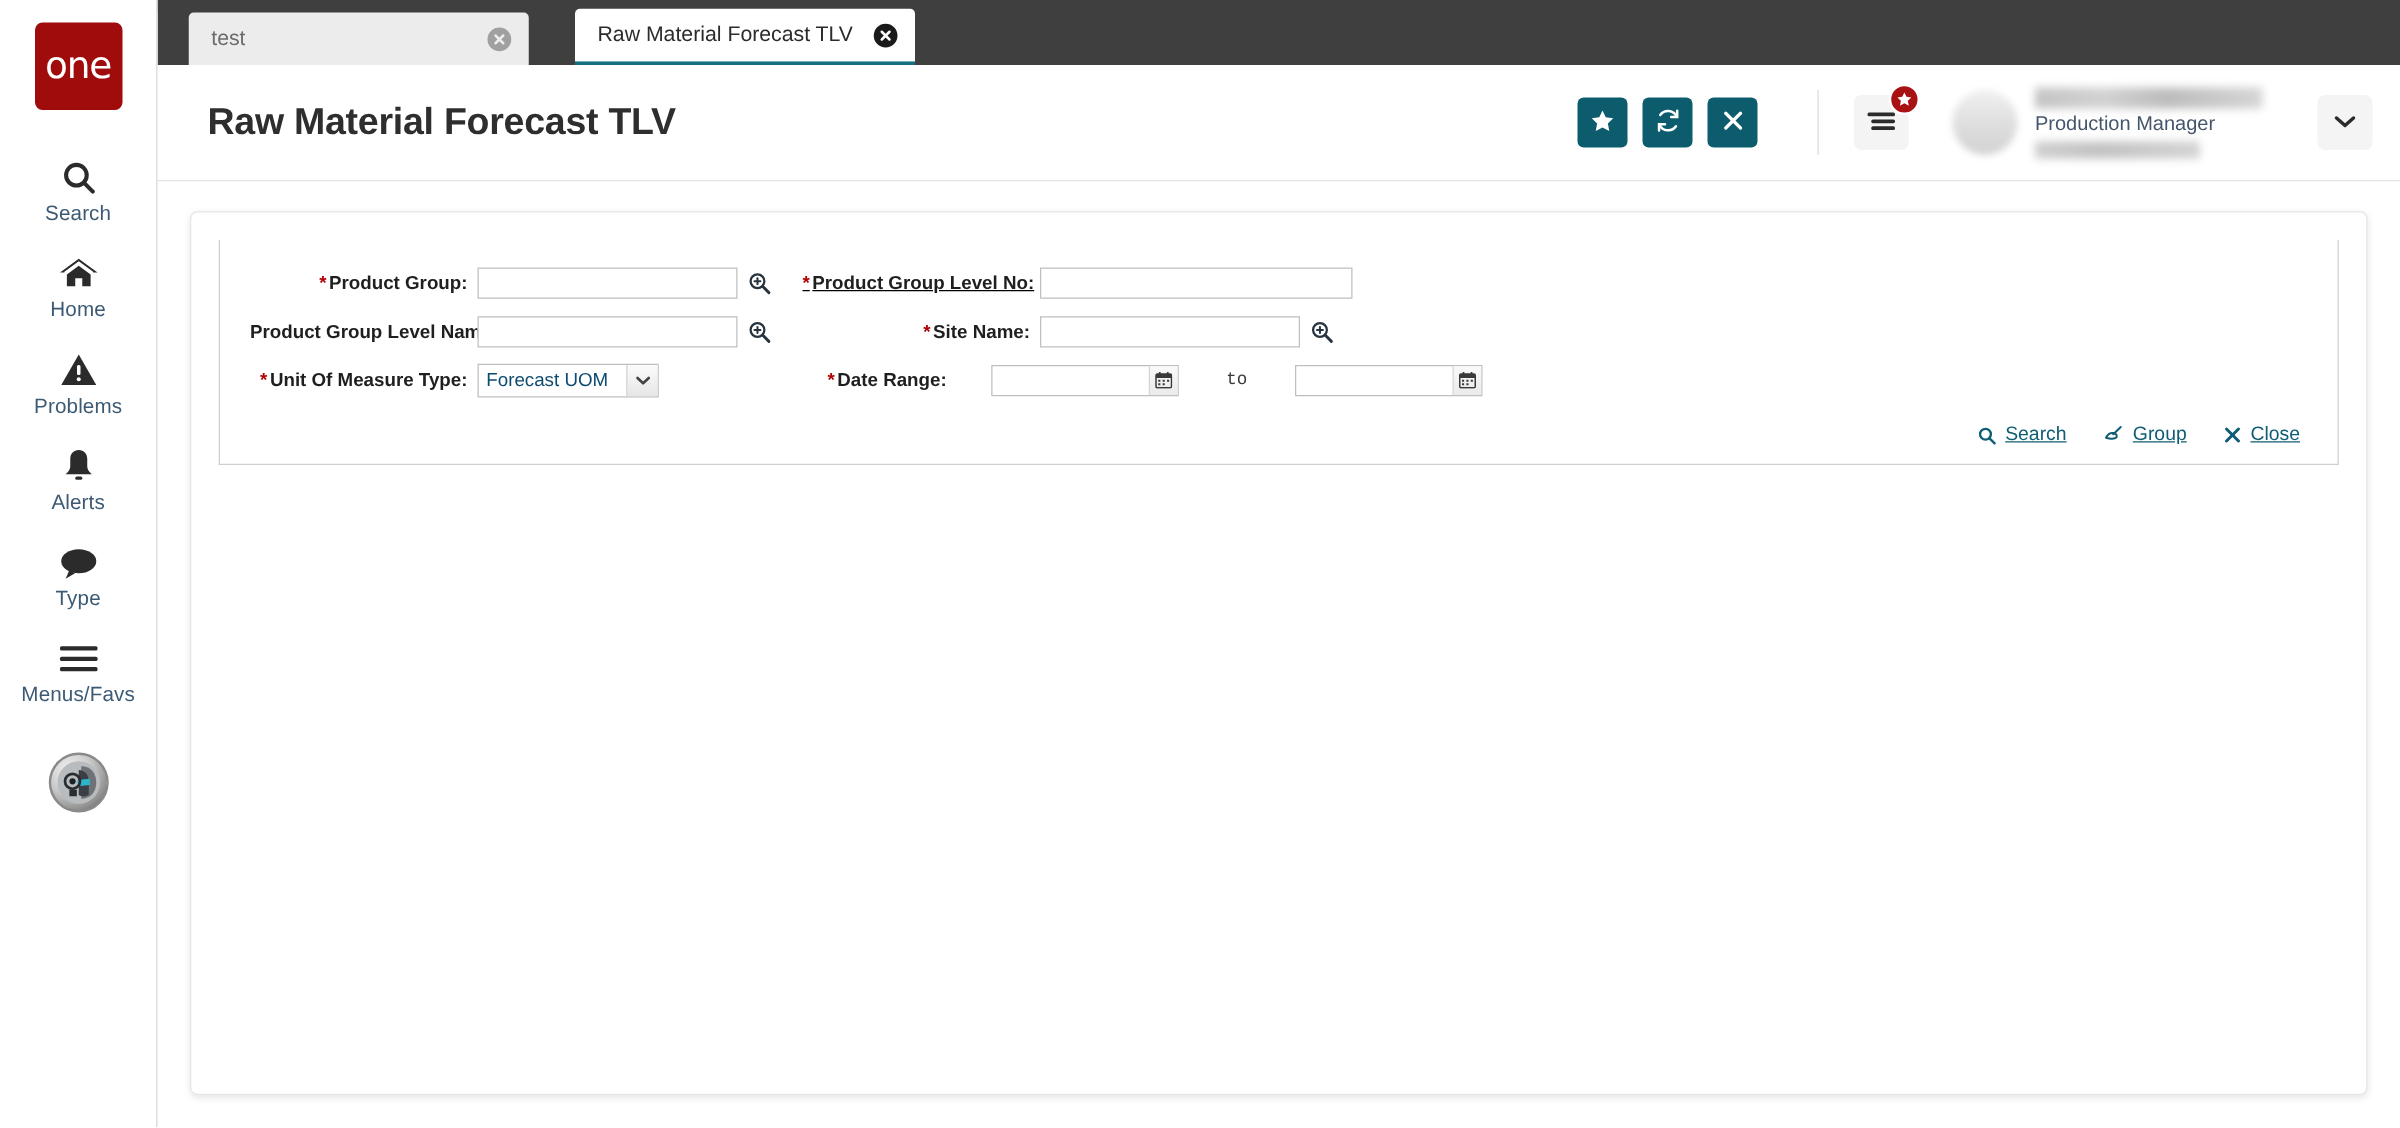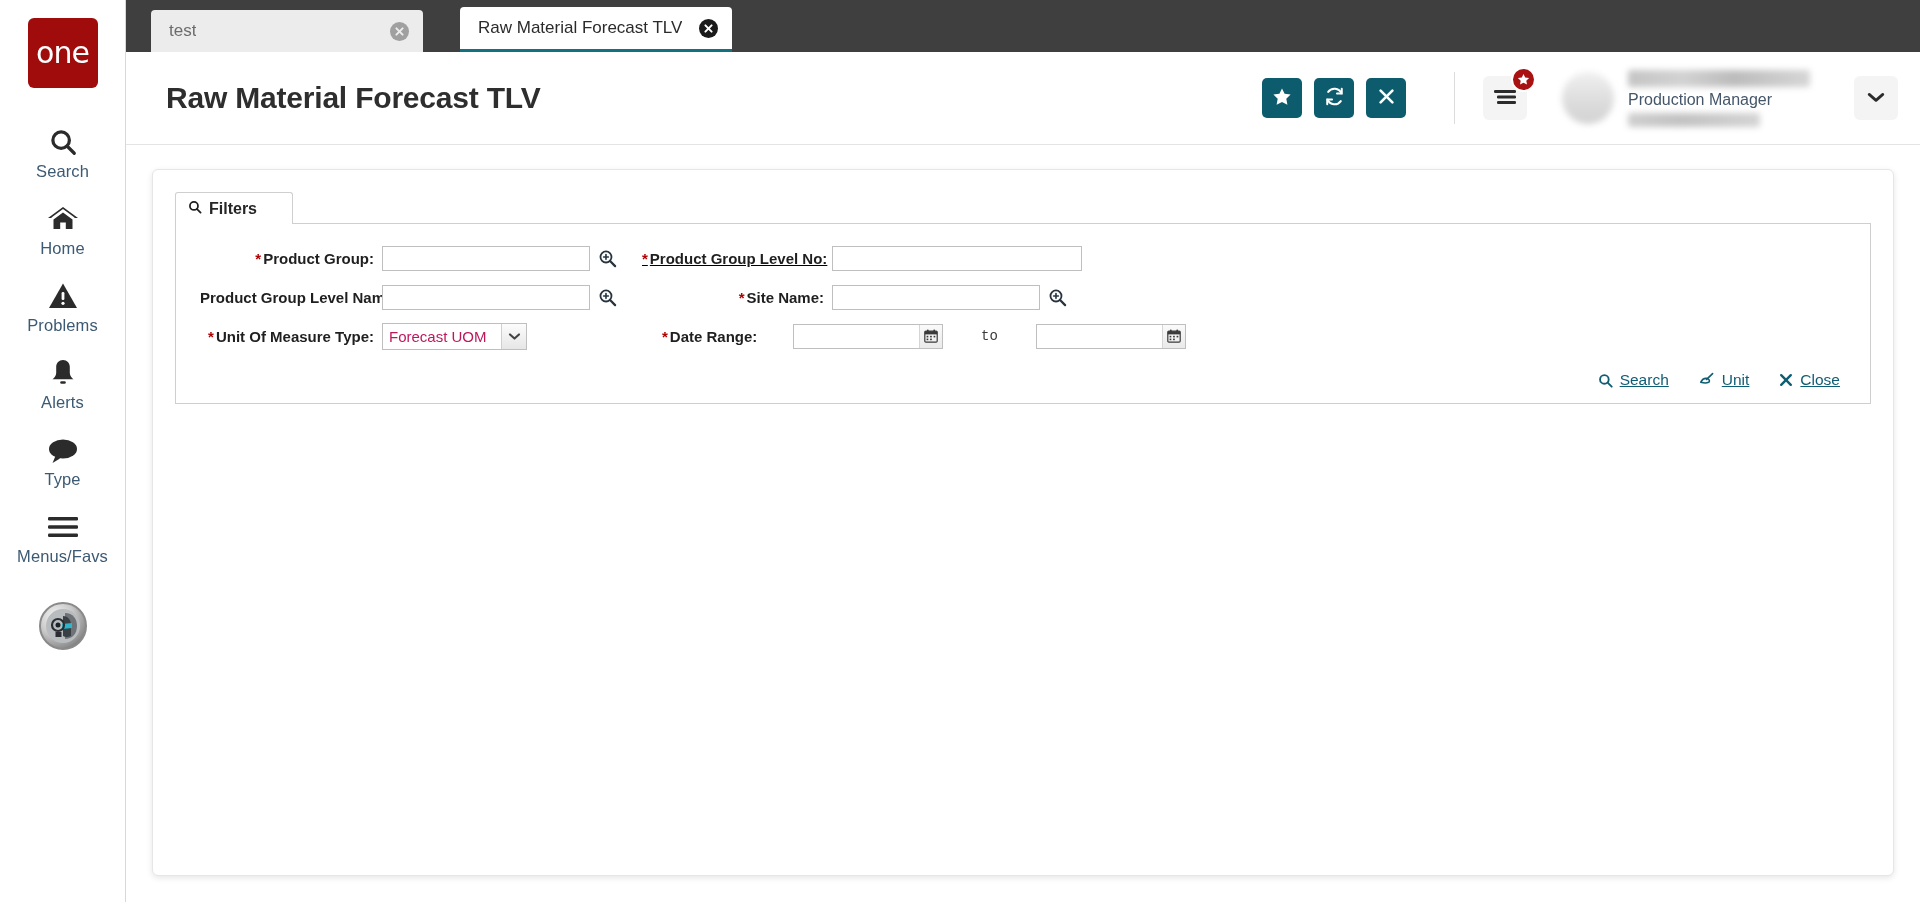--- a/index.html
+++ b/index.html
@@ -202,21 +202,21 @@
     font-family: "Liberation Sans", sans-serif; color:#222;
   }
   .lookup-btn {
     width: 26px; height: 26px; margin-left: 4px;
     background: none; border: none; cursor: pointer; padding: 0;
     display:flex; align-items:center; justify-content:center; color:#27343f;
   }
   .fselect-wrap { position: relative; display: inline-flex; align-items: center; }
   .fselect {
     height: 27px; width: 145px; border: 1px solid #bfbfbf; background:#fff;
-    font-size: 15px; padding: 0 30px 0 6px; color:#be185d; outline:none;
+    font-size: 15px; padding: 0 30px 0 6px; color:#0c4a6e; outline:none;
     -webkit-appearance: none; appearance: none; cursor: pointer;
     font-family: "Liberation Sans", sans-serif;
   }
   .fselect-arrow {
     position: absolute; right: 1px; top: 1px;
     width: 25px; height: 25px;
     background: linear-gradient(180deg,#fcfcfc,#e6e6e6);
     border-left: 1px solid #cfcfcf;
     display:flex; align-items:center; justify-content:center;
     pointer-events: none; color:#555;
@@ -425,32 +425,20 @@
         </button>
 
       </div>
     </div>
 
     <div class="content">
       <div class="content-card">
 
         <div class="filters-panel">
 
-          <div class="filters-tabrow">
-            <div class="filters-tab">
-              <span>
-                <svg width="14" height="14" viewBox="0 0 16 16" fill="none" stroke="#1f1f1f" stroke-width="2">
-                  <circle cx="6.8" cy="6.8" r="4.6"></circle>
-                    <line x1="10.3" y1="10.3" x2="14.4" y2="14.4" stroke-linecap="round"></line>
-                </svg>
-              </span>
-              <span>Filters</span>
-            </div>
-            <div class="filters-tabline"></div>
-          </div>
 
           <div class="filters-body">
 
             <div class="frow">
               <div class="fcell">
                 <span class="flabel" style="width:182px;"><span class="req">*</span><span>Product Group:</span></span>
                 <input class="finput" style="width: 208px;" value="">
                 <button class="lookup-btn">
                   <svg width="19" height="19" viewBox="0 0 20 20" fill="none" stroke="#27343f" stroke-width="1.9">
                     <circle cx="8.4" cy="8.4" r="5.8"></circle>
@@ -558,21 +546,21 @@
                 </span>
                 <span class="al-text">Search</span>
               </a>
               <a class="action-link">
                 <span>
                   <svg width="16" height="16" viewBox="0 0 16 16" fill="none" stroke="#0f5d73" stroke-width="1.6" stroke-linecap="round" stroke-linejoin="round">
                     <path d="M13.6 1.6 L7.6 7.4"></path>
                     <path d="M7.9 6.4 C5.6 6.1 3.1 7.4 1.8 10.2 C4.4 11 7.2 11.4 9.6 10.3 C10.8 9.7 10.6 7.9 9.4 7.1 Z"></path>
                   </svg>
                 </span>
-                <span class="al-text">Unit</span>
+                <span class="al-text">Group</span>
               </a>
               <a class="action-link">
                 <span>
                   <svg width="14" height="14" viewBox="0 0 14 14" stroke="#0f5d73" stroke-width="2.4" stroke-linecap="round">
                     <line x1="2.2" y1="2.2" x2="11.8" y2="11.8"></line>
                       <line x1="11.8" y1="2.2" x2="2.2" y2="11.8"></line>
                   </svg>
                 </span>
                 <span class="al-text">Close</span>
               </a>

